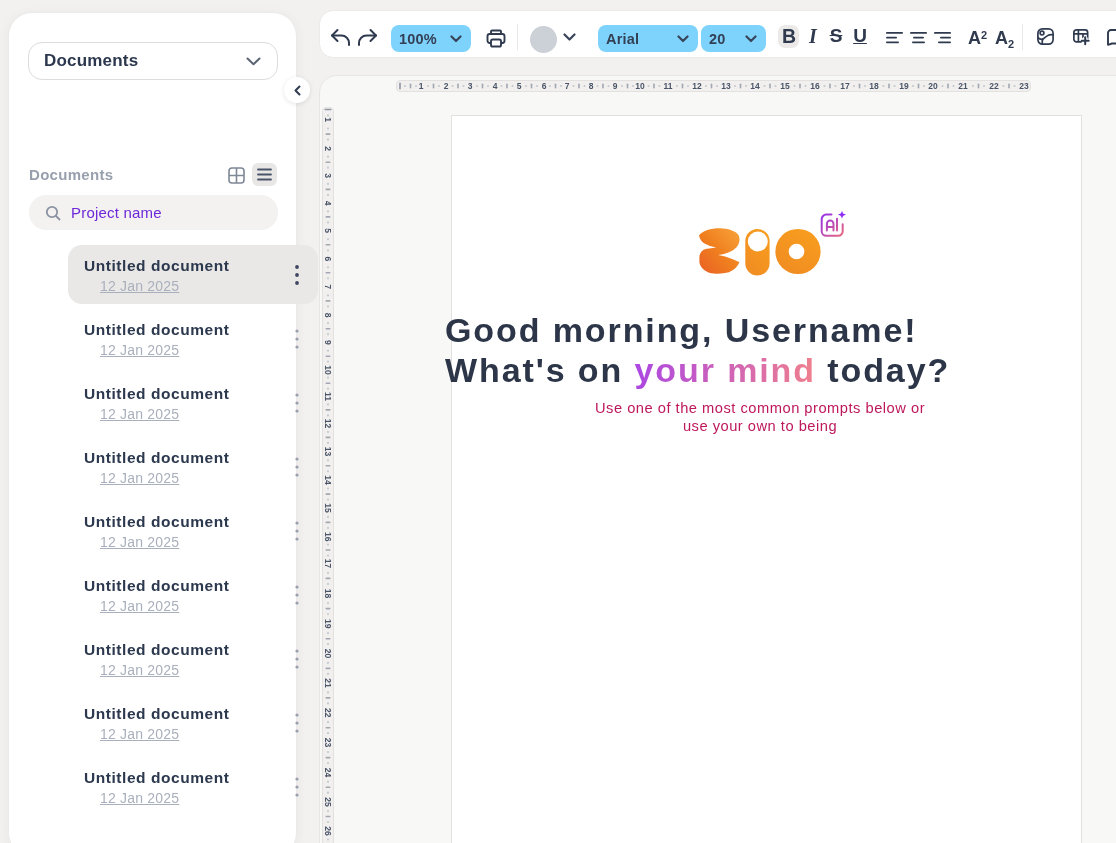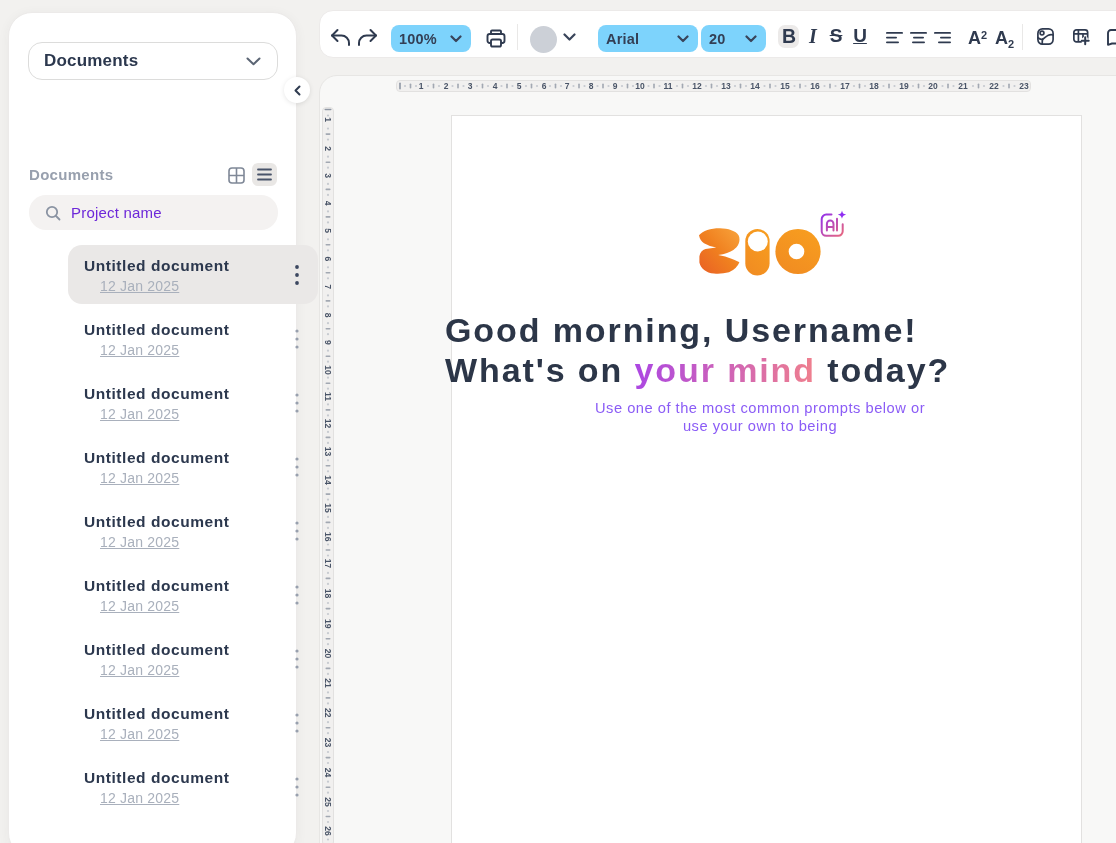--- a/index.html
+++ b/index.html
@@ -26,21 +26,21 @@
 .fmt { position:absolute; height:24px; top:13px; display:flex; align-items:center; justify-content:center; color:#2f3a4f; font-family:"Liberation Sans",sans-serif; }
 
 #panel { position:absolute; left:319px; top:75px; width:800px; height:771px; background:#f8f8f7; border:1px solid #e7e6e4; border-radius:18px 0 0 0; }
 #page { position:absolute; left:451px; top:115px; width:631px; height:731px; background:#fff; border:1px solid #e2e1e0; border-bottom:none; }
 #hruler { position:absolute; left:396px; top:80px; }
 #vruler { position:absolute; left:322px; top:107px; }
 
 #logo { position:absolute; left:690px; top:205px; }
 .h1 { position:absolute; width:630px; left:445px; font-size:34px; font-weight:bold; color:#2c3648; letter-spacing:1.9px; }
 .grad { background:linear-gradient(90deg,#ac47e2,#f0808d); -webkit-background-clip:text; background-clip:text; color:transparent; }
-#sub { position:absolute; left:445px; top:400px; width:630px; text-align:center; font-size:14.7px; line-height:17.5px; color:#8b5cf6; letter-spacing:.5px; }
+#sub { position:absolute; left:445px; top:400px; width:630px; text-align:center; font-size:14.7px; line-height:17.5px; color:#be185d; letter-spacing:.5px; }
 </style></head>
 <body>
 <div id="panel"></div>
 <div id="page"></div>
 <div id="hruler">
     <svg width="635" height="12" viewBox="0 0 635 12" style="display:block">
       <rect x="0.5" y="0.5" width="634" height="11" rx="3.5" fill="#f1f0ef" stroke="#e2e1e0"></rect>
       <rect x="3.2" y="2.5" width="1.6" height="7" rx="0.8" fill="#8f97a4"></rect>
       <rect x="7.9" y="4.9" width="2.2" height="2.2" rx="1.1" fill="#c6cad0"></rect>
       <rect x="13.7" y="3.5" width="1.6" height="5" rx="0.8" fill="#a2a8b2"></rect>

